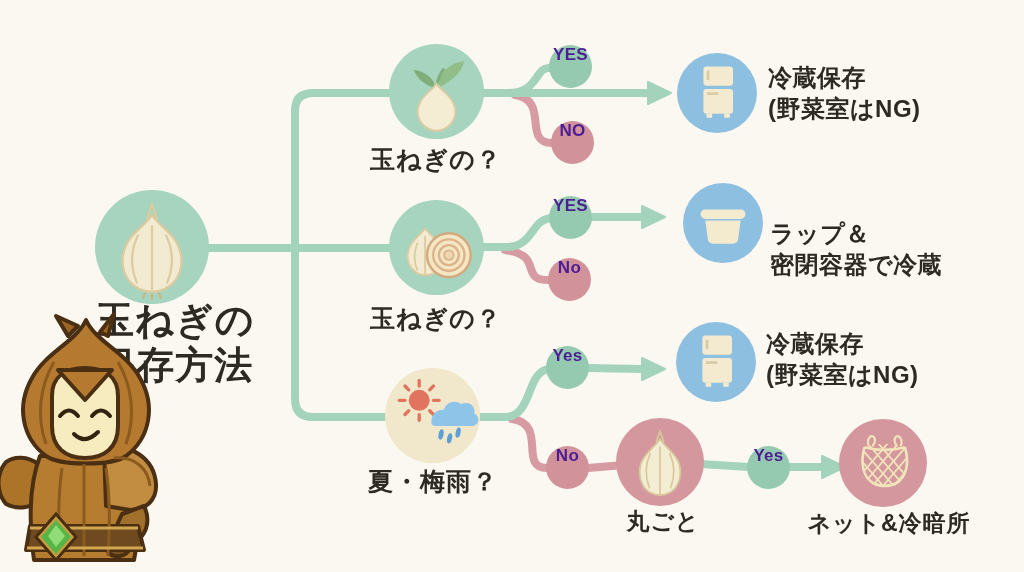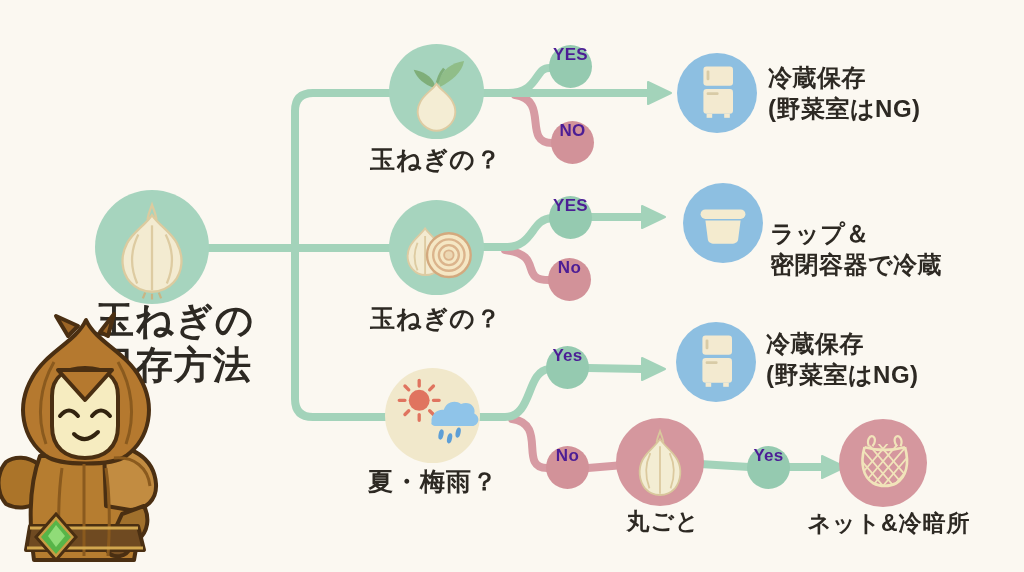--- a/index.html
+++ b/index.html
@@ -34,21 +34,21 @@
   .b-yes1{left:549px;top:45px;}
   .b-no1 {left:551px;top:121px;}
   .b-yes2{left:549px;top:196px;}
   .b-no2 {left:548px;top:258px;}
   .b-yes3{left:546px;top:346px;}
   .b-no3 {left:546px;top:446px;}
   .b-yes4{left:747px;top:446px;}
   
   .title{
     position:absolute;left:96px;top:298px;
-    font-size:38px;line-height:45px;font-weight:800;letter-spacing:1px;
+    font-size:38px;line-height:45px;font-weight:800;letter-spacing:1px;text-align:center;
   }
   .qlabel{
     position:absolute;width:190px;text-align:center;
     font-size:25px;font-weight:800;letter-spacing:1px;
   }
   .q1l{left:341px;top:143px;}
   .q2l{left:341px;top:302px;}
   .q3l{left:338px;top:465px;}
   .result{
     position:absolute;font-size:24px;line-height:31px;font-weight:800;letter-spacing:.5px;

